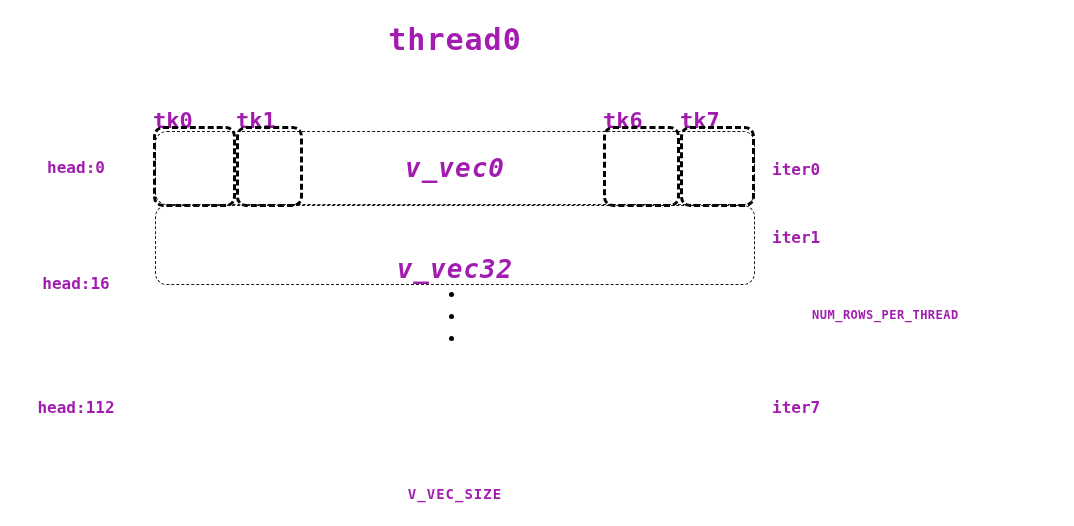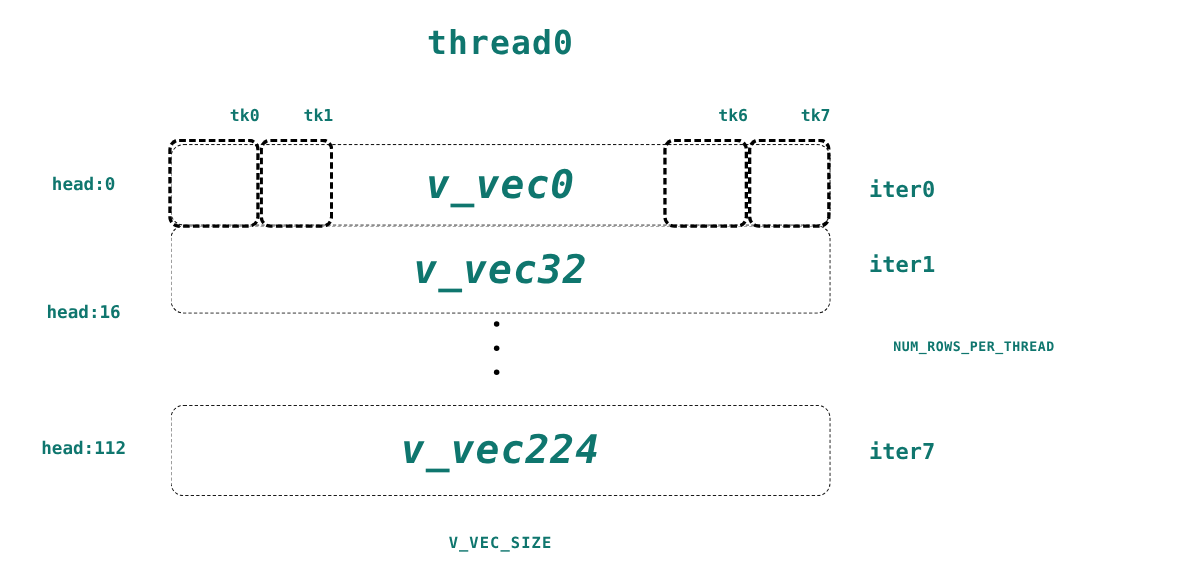--- a/index.html
+++ b/index.html
@@ -2,51 +2,51 @@
 <html><head>
 <meta charset="utf-8">
 <style>
   html, body { margin: 0; padding: 0; background: #ffffff; }
   .canvas {
     position: relative;
     width: 1074px;
     height: 526px;
     background: #ffffff;
     font-family: "DejaVu Sans Mono", "Liberation Mono", monospace;
-    color: #0f766e;
+    color: #a21caf;
     overflow: hidden;
   }
   .title {
     position: absolute;
     left: 155px; width: 600px; top: 22px;
     text-align: center;
     font-size: 30px;
     font-weight: bold;
     letter-spacing: 1px;
   }
   .tk-label {
     position: absolute;
-    top: 96px;
-    text-align: right;
-    font-size: 15px;
+    top: 108px;
+    text-align: left;
+    font-size: 22px;
     font-weight: bold;
   }
   .row-box {
     position: absolute;
     left: 155px;
     width: 600px;
     border: 1.6px dashed #1a1a1a;
     border-radius: 12px;
     box-sizing: border-box;
     display: flex;
     align-items: center;
     justify-content: center;
   }
   .vec-label {
-    font-size: 36px;
+    font-size: 26px;
     font-weight: bold;
     font-style: italic;
     letter-spacing: 1px;
   }
   .tk-box {
     position: absolute;
     top: 126px;
     height: 81px;
     border: 3.5px dashed #000;
     border-radius: 10px;
@@ -56,22 +56,22 @@
   .head-label {
     position: absolute;
     left: 20px;
     width: 112px;
     text-align: center;
     font-size: 16px;
     font-weight: bold;
   }
   .iter-label {
     position: absolute;
-    left: 790px;
-    font-size: 20px;
+    left: 772px;
+    font-size: 16px;
     font-weight: bold;
   }
   .v-ellipsis {
     position: absolute;
     left: 449px;
     top: 292px;
     display: flex;
     flex-direction: column;
     gap: 17px;
     align-items: center;
@@ -118,34 +118,31 @@
     <span class="vec-label">v_vec0</span>
   </div>
   <div class="iter-label" style="top:160px;">iter0</div>
 
   <div class="tk-box" style="left:153px; width:83px;"></div>
   <div class="tk-box" style="left:236px; width:67px;"></div>
   <div class="tk-box" style="left:603px; width:77px;"></div>
   <div class="tk-box" style="left:680px; width:75px;"></div>
 
   <div class="head-label" style="top:230px;margin-top:44px;">head:16</div>
-  <div class="row-box" style="top:205px; height:80px;">
+  <div class="row-box" style="top:205px; height:80px;align-items:flex-end;">
     <span class="vec-label">v_vec32</span>
   </div>
   <div class="iter-label" style="top:228px;">iter1</div>
 
   <div class="v-ellipsis">
     <div class="dot"></div>
     <div class="dot"></div>
     <div class="dot"></div>
   </div>
 
   <div class="side-label">NUM_ROWS_PER_THREAD</div>
 
   <div class="head-label" style="top:398px;">head:112</div>
-  <div class="row-box" style="top:368px; height:83px;">
-    <span class="vec-label">v_vec224</span>
-  </div>
   <div class="iter-label" style="top:398px;">iter7</div>
 
   <div class="bottom-label">V_VEC_SIZE</div>
 
 </div>
 
 </body></html>

